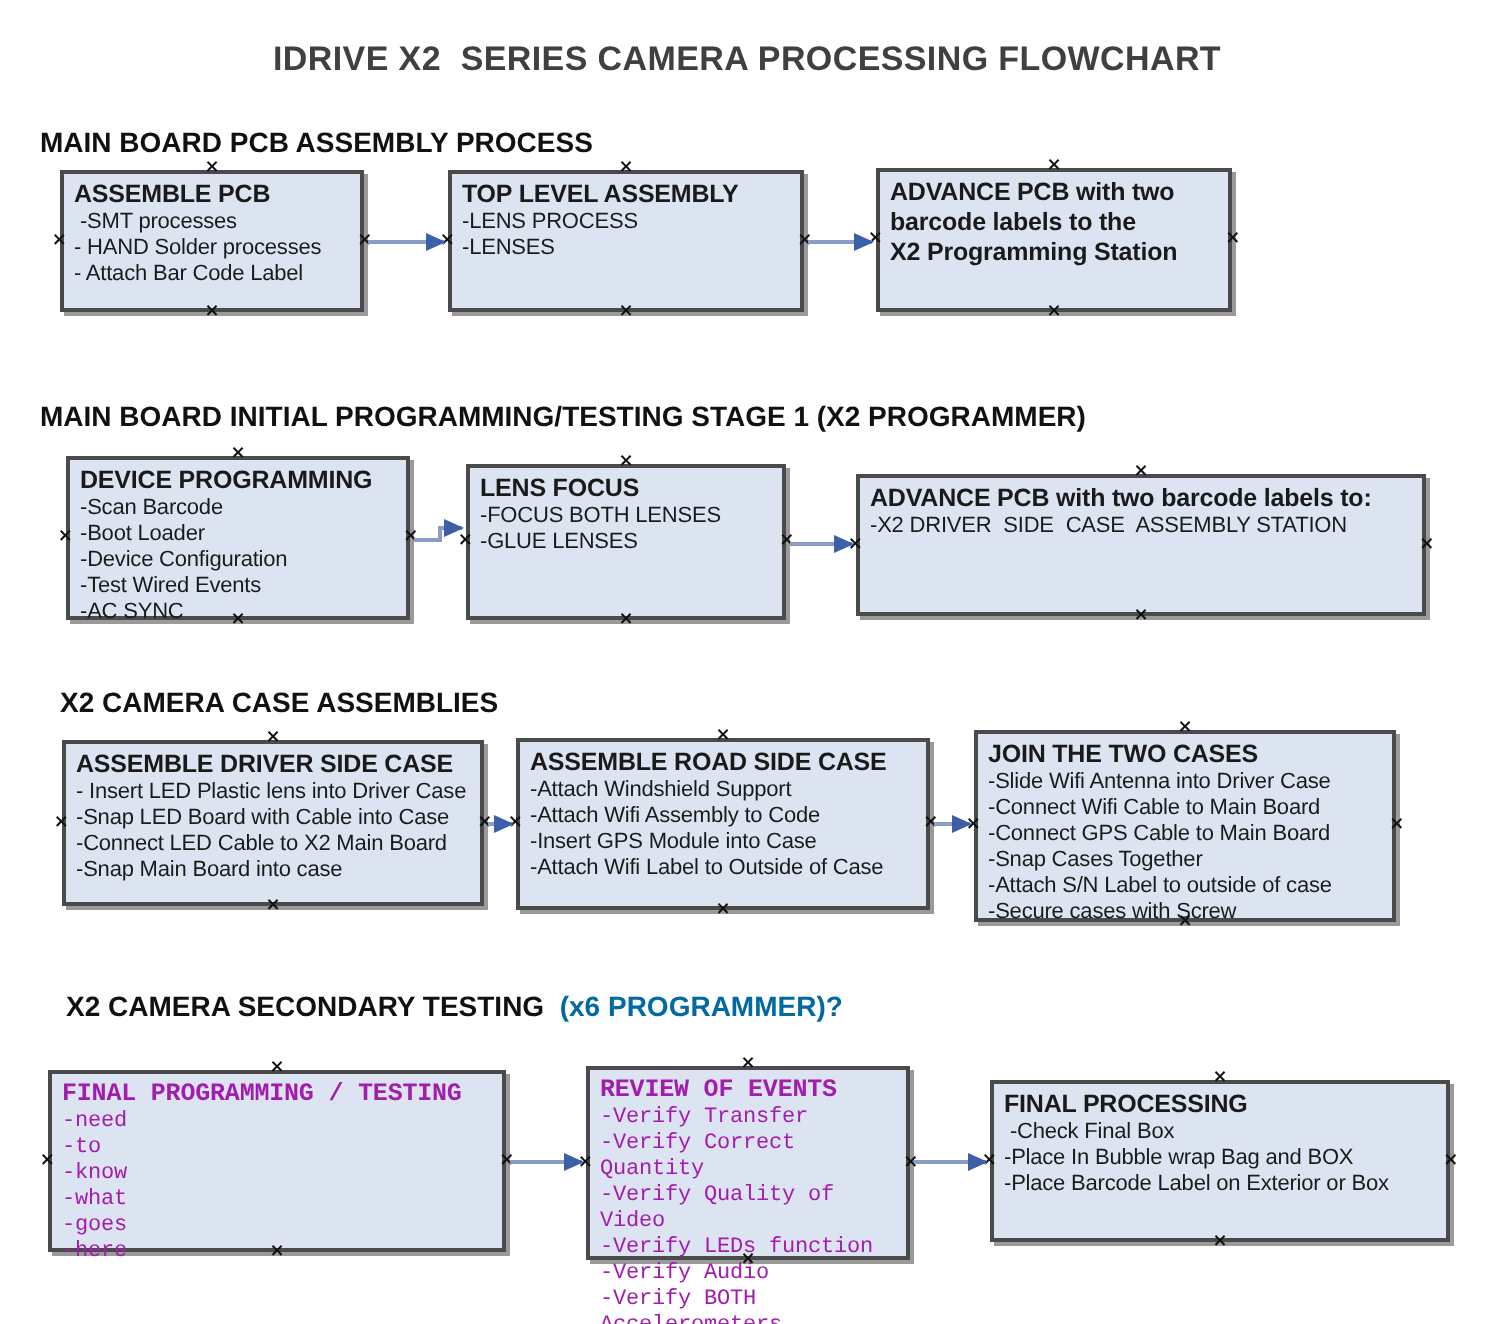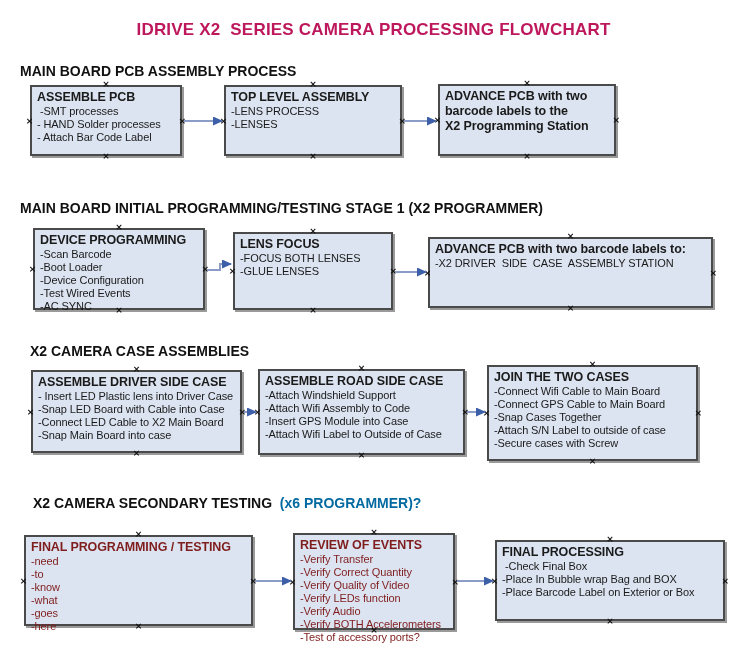--- a/index.html
+++ b/index.html
@@ -1,30 +1,30 @@
 <!DOCTYPE html>
 <html><head>
 <meta charset="utf-8">
 <style>
   html,body{margin:0;padding:0;background:#ffffff;}
   #page{position:relative;width:747px;height:662px;background:#ffffff;overflow:hidden;
         font-family:"Liberation Sans","DejaVu Sans",sans-serif;color:#1a1a1a;}
   .main-title{position:absolute;top:20px;left:0;width:747px;text-align:center;
-        font-size:17px;font-weight:bold;letter-spacing:.2px;white-space:pre-wrap;color:#be185d;}
+        font-size:17px;font-weight:bold;letter-spacing:.2px;white-space:pre-wrap;color:#404040;}
   .sec-header{position:absolute;font-size:14px;font-weight:bold;white-space:pre-wrap;color:#111;text-align:center;}
   .sec-header .red-part{color:#0369a1;}
   .h1{left:20px;top:63px;}
   .h2{left:20px;top:200px;}
   .h3{left:30px;top:343px;}
   .h4{left:33px;top:495px;}
   .fcbox{position:absolute;background:#dce4f1;border:2px solid #4a4a4a;
         box-shadow:2px 2px 0 #9a9a9a;padding:3px 5px 2px 5px;box-sizing:border-box;}
   .box-title{font-size:12.5px;font-weight:bold;line-height:15px;white-space:pre-line;letter-spacing:-.1px;}
   .box-item{font-size:11px;line-height:13px;white-space:pre-wrap;letter-spacing:-.1px;}
-  .red .box-title,.red .box-item{color:#7f1d1d;}
+  .red .box-title,.red .box-item{color:#a21caf;font-family:Liberation Mono, monospace;}
   
   .box-a{left:30px;top:85px;width:152px;height:71px;}
   .box-b{left:224px;top:85px;width:178px;height:71px;}
   .box-c{left:438px;top:84px;width:178px;height:72px;}
   .box-d{left:33px;top:228px;width:172px;height:82px;}
   .box-e{left:233px;top:232px;width:160px;height:78px;}
   .box-f{left:428px;top:237px;width:285px;height:71px;}
   .box-g{left:31px;top:370px;width:211px;height:83px;}
   .box-h{left:258px;top:369px;width:207px;height:86px;}
   .box-i{left:487px;top:365px;width:211px;height:96px;}
@@ -128,20 +128,21 @@
     <div class="box-item">-Attach Wifi Assembly to Code</div>
     <div class="box-item">-Insert GPS Module into Case</div>
     <div class="box-item">-Attach Wifi Label to Outside of Case</div>
   <span class="anchor anchor-top">×</span>
       <span class="anchor anchor-bottom">×</span>
       <span class="anchor anchor-left">×</span>
       <span class="anchor anchor-right">×</span>
     </div>
   <div class="fcbox box-i">
     <div class="box-title">JOIN THE TWO CASES</div>
+    <div class="box-item">-Slide Wifi Antenna into Driver Case</div>
     <div class="box-item">-Connect Wifi Cable to Main Board</div>
     <div class="box-item">-Connect GPS Cable to Main Board</div>
     <div class="box-item">-Snap Cases Together</div>
     <div class="box-item">-Attach S/N Label to outside of case</div>
     <div class="box-item">-Secure cases with Screw</div>
   <span class="anchor anchor-top">×</span>
       <span class="anchor anchor-bottom">×</span>
       <span class="anchor anchor-left">×</span>
       <span class="anchor anchor-right">×</span>
     </div>

